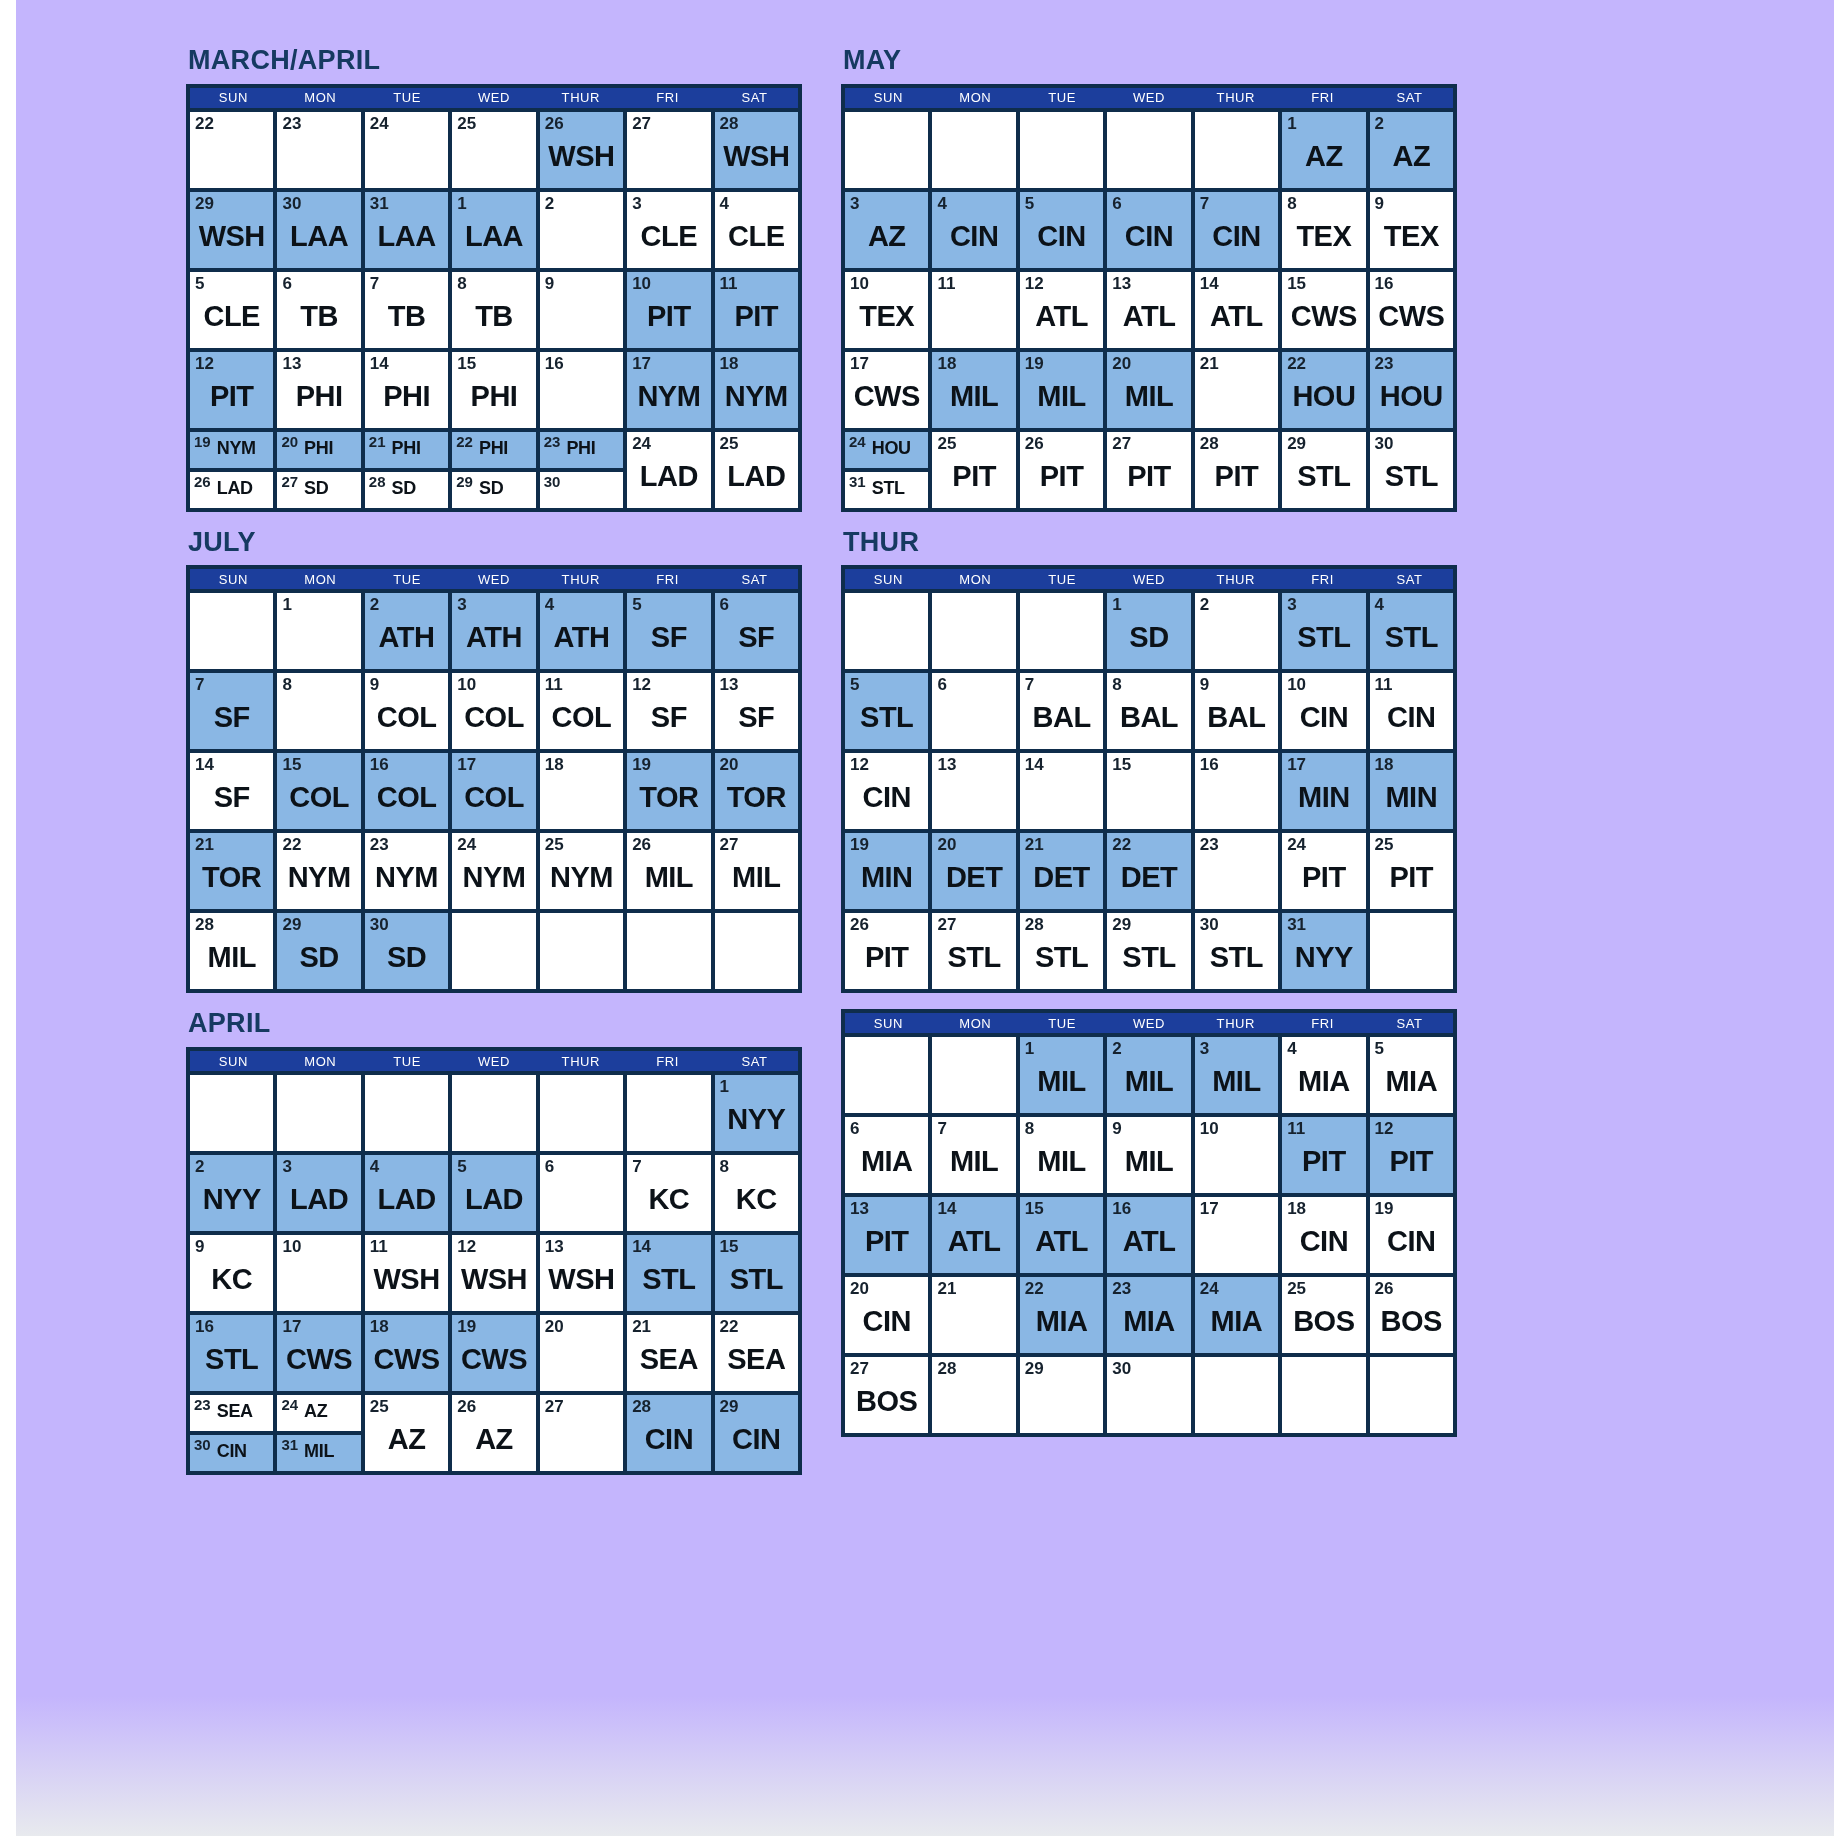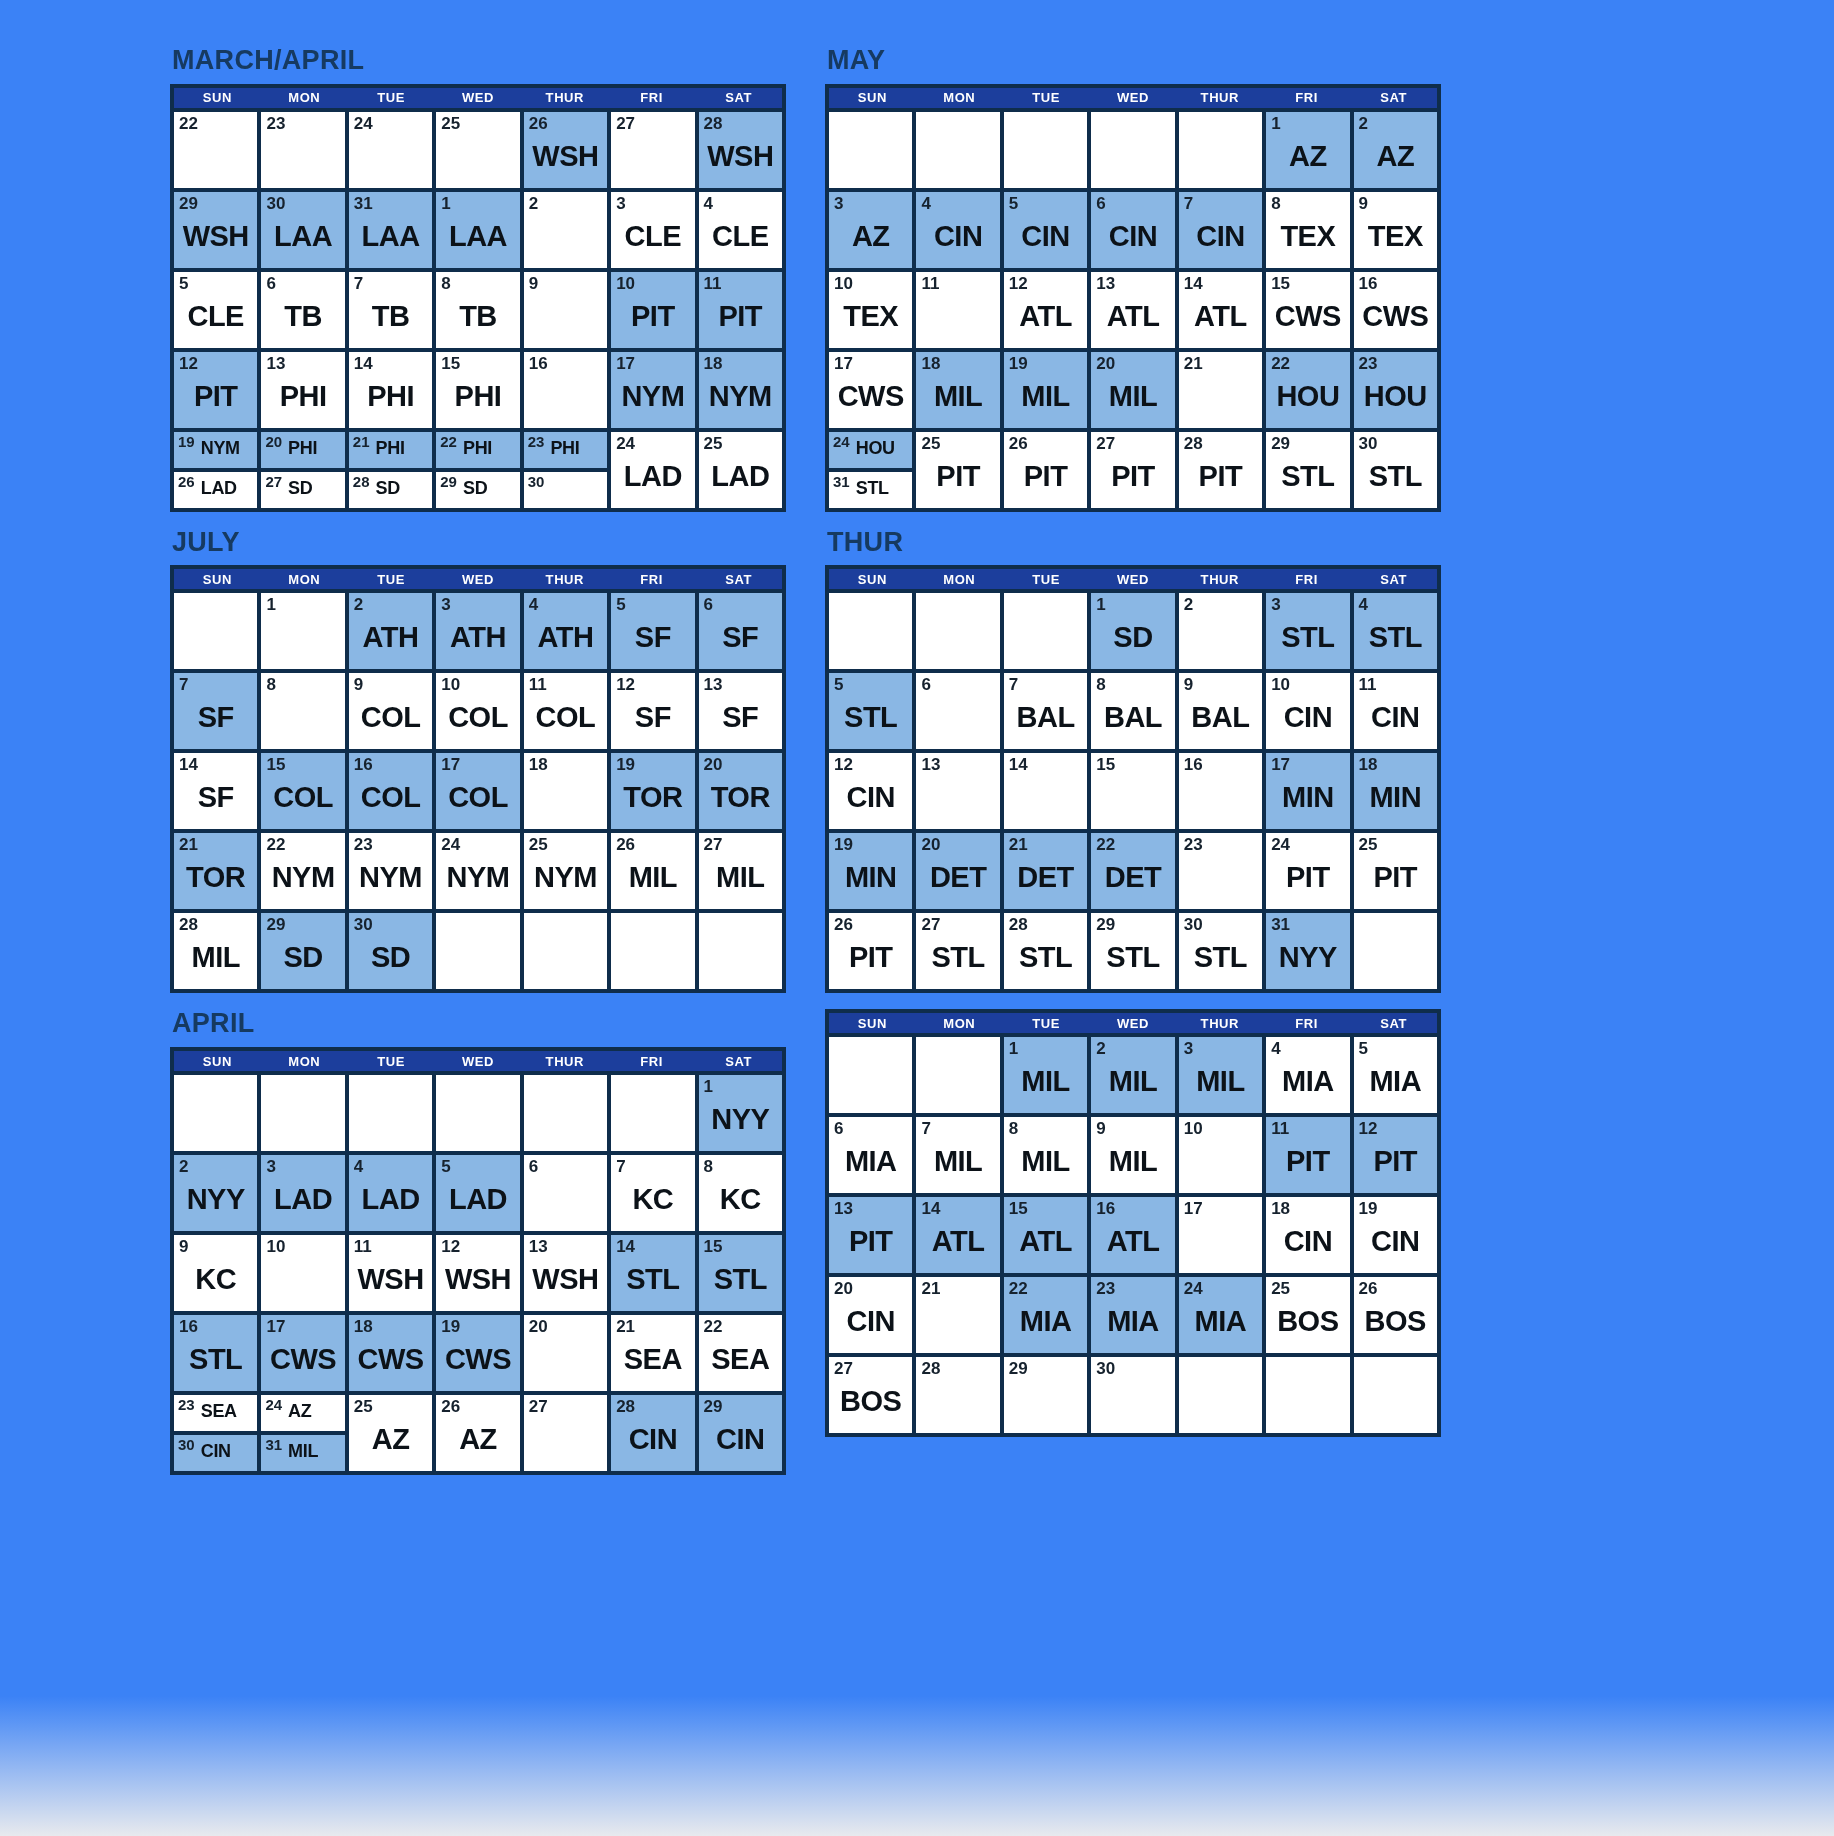--- a/index.html
+++ b/index.html
@@ -10,42 +10,42 @@
     --title:#163a61;
     --daytext:#16222e;
     --teamtext:#0c1218;
   }
   *{box-sizing:border-box;margin:0;padding:0;}
   html,body{background:#ffffff;}
   body{
     width:1834px;height:1836px;position:relative;overflow:hidden;
     font-family:"Liberation Sans", sans-serif;
   }
-  .page{position:absolute;inset:0;background:#3b82f6;}
+  .page{position:absolute;inset:0;background:#c4b5fd;margin-left:16px;}
   .months{
     position:absolute;left:170px;top:46px;
     display:grid;grid-template-columns:616px 616px;
     column-gap:39px;row-gap:16px;
   }
   .month-title{
     font-size:27px;font-weight:800;color:var(--title);
     letter-spacing:.3px;margin:0 0 8px 2px;line-height:1.1;
     font-stretch:condensed;
   }
   .cal{
     border:4px solid var(--border);
     background:var(--border);
     display:grid;grid-template-columns:repeat(7,1fr);gap:4px;
   }
   .cal-header{
     grid-column:1/-1;background:var(--hdrbg);
     display:grid;grid-template-columns:repeat(7,1fr);height:20px;
   }
   .wd{
-    color:#fff;font-size:13px;font-weight:700;letter-spacing:.6px;
+    color:#fff;font-size:13px;font-weight:400;letter-spacing:.6px;
     display:flex;align-items:center;justify-content:center;
     font-stretch:condensed;
   }
   .cell{background:var(--home);height:76px;position:relative;}
   .cell.hl{background:var(--away);}
   .day{
     position:absolute;top:2px;left:5px;
     font-size:17px;font-weight:600;color:var(--daytext);
     font-stretch:condensed;
   }

